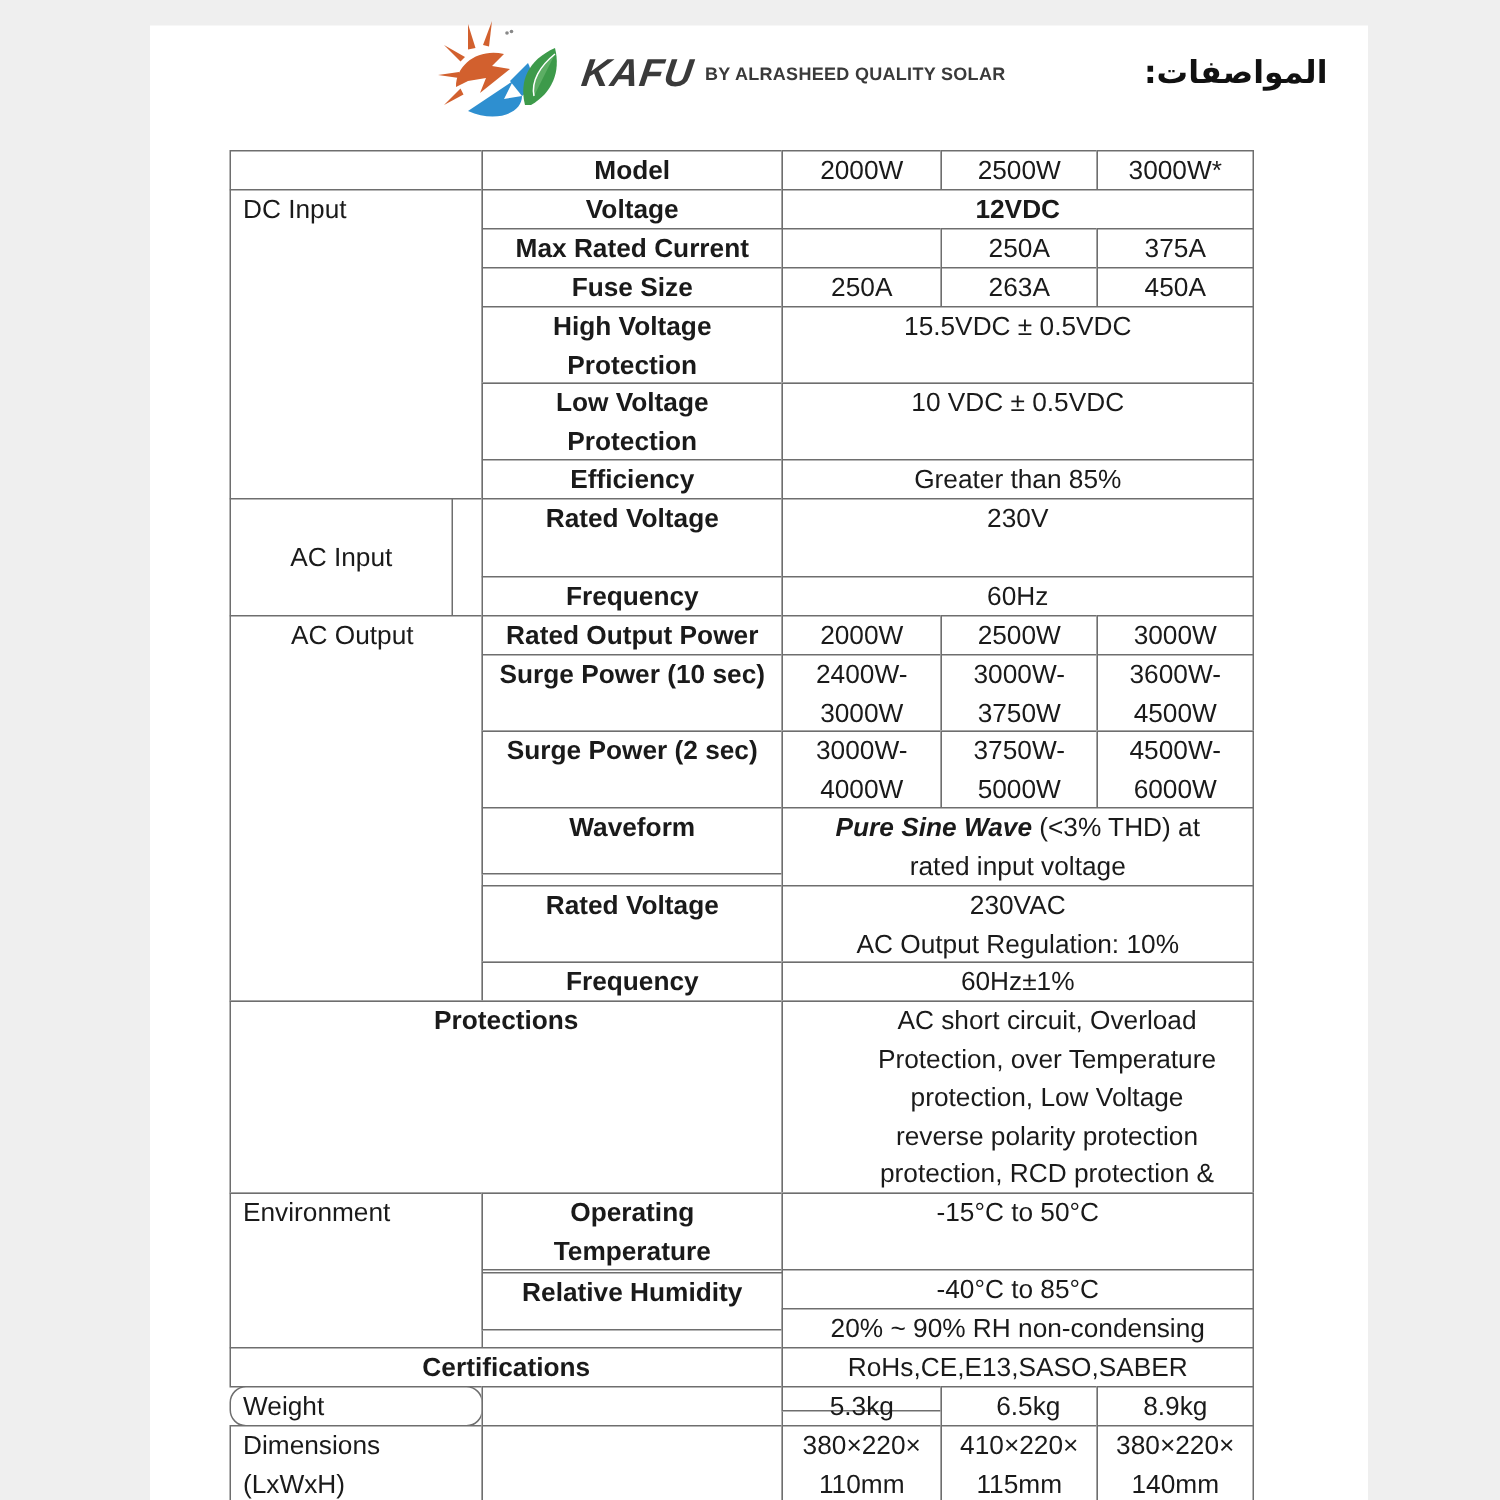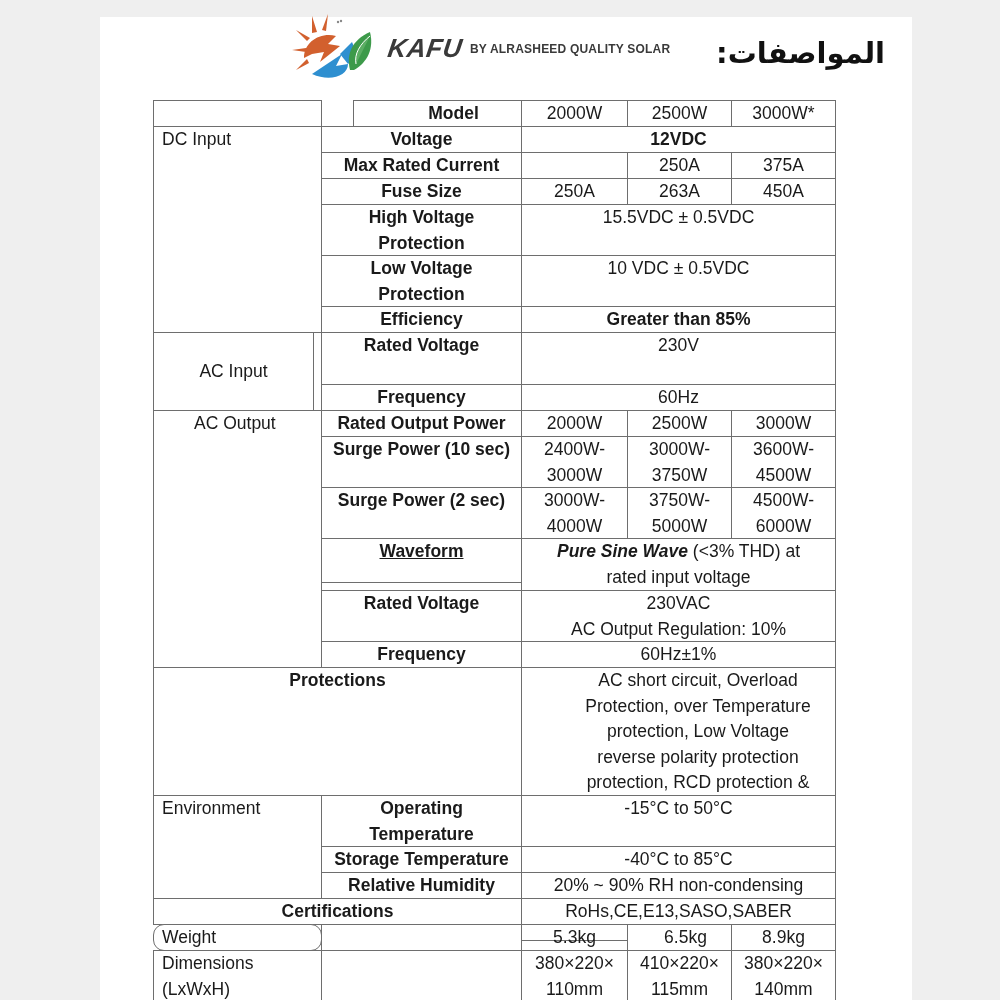--- a/index.html
+++ b/index.html
@@ -21,21 +21,21 @@
     letter-spacing:0.5px; transform:skewX(-8deg);
   }
   .brand-sub {
     position:absolute; left:470px; top:42px;
     font-family:"Liberation Sans", sans-serif;
     font-weight:bold; font-size:12px; color:#3a3a3a; letter-spacing:0.2px;text-align:right;
   }
   .arabic-title {
     position:absolute; left:740px; top:36px; width:145px; text-align:right;
     font-family:"DejaVu Sans", sans-serif;
-    font-weight:bold; font-size:29px; color:#111; direction:rtl;
+    font-weight:bold; font-size:21px; color:#111; direction:rtl;
   }
   .tbl { position:absolute; left:0; top:0; }
   .cell {
     position:absolute; box-sizing:border-box;
     border:1px solid #6e6e6e;
     font-size:17.5px; line-height:25.5px;
     padding:0 4px;
     background:#ffffff;
   }
   .c { text-align:center; }
@@ -65,21 +65,21 @@
   <circle cx="48" cy="8" r="1.2" fill="#888"></circle>
   <circle cx="51" cy="7" r="1.2" fill="#888"></circle>
 </svg>
 <div class="brand">KAFU</div>
 <div class="brand-sub">BY ALRASHEED QUALITY SOLAR</div>
 <div class="arabic-title">المواصفات:</div>
 
 <div class="tbl">
 
   <div class="cell" style="left:153px;top:100px;width:169px;height:27px;"></div>
-  <div class="cell c b" style="left:321px;top:100px;width:201px;height:43px;margin-left:32px;">Model</div>
+  <div class="cell c b" style="left:321px;top:100px;width:201px;height:43px;">Model</div>
   <div class="cell c" style="left:521px;top:100px;width:107px;height:27px;">2000W</div>
   <div class="cell c" style="left:627px;top:100px;width:105px;height:27px;">2500W</div>
   <div class="cell c" style="left:731px;top:100px;width:105px;height:27px;">3000W*</div>
 
   <div class="cell l" style="left:153px;top:126px;width:169px;height:207px;">DC Input</div>
 
   <div class="cell c b" style="left:321px;top:126px;width:201px;height:27px;">Voltage</div>
   <div class="cell c b" style="left:521px;top:126px;width:315px;height:27px;">12VDC</div>
 
   <div class="cell c b" style="left:321px;top:152px;width:201px;height:27px;">Max Rated Current</div>
@@ -98,23 +98,23 @@
   </div>
   <div class="cell c" style="left:521px;top:204px;width:315px;height:52px;">15.5VDC ± 0.5VDC</div>
 
   <div class="cell c b" style="left:321px;top:255px;width:201px;height:52px;">
     <div>Low Voltage</div>
     <div>Protection</div>
   </div>
   <div class="cell c" style="left:521px;top:255px;width:315px;height:52px;">10 VDC ± 0.5VDC</div>
 
   <div class="cell c b" style="left:321px;top:306px;width:201px;height:27px;">Efficiency</div>
-  <div class="cell c" style="left:521px;top:306px;width:315px;height:27px;font-weight:bold;">Greater than 85%</div>
-
-  <div class="cell c vmid" style="left:153px;top:332px;width:161px;height:79px;justify-content:center;">
+  <div class="cell c" style="left:521px;top:306px;width:315px;height:27px;">Greater than 85%</div>
+
+  <div class="cell c vmid" style="left:153px;top:332px;width:149px;height:79px;justify-content:center;">
     <span>AC Input</span>
   </div>
   <div class="cell c b" style="left:321px;top:332px;width:201px;height:53px;">Rated Voltage</div>
   <div class="cell c" style="left:521px;top:332px;width:315px;height:53px;">230V</div>
   <div class="cell c b" style="left:321px;top:384px;width:201px;height:27px;">Frequency</div>
   <div class="cell c" style="left:521px;top:384px;width:315px;height:27px;">60Hz</div>
 
   <div class="cell l" style="left:153px;top:410px;width:169px;height:258px;padding-left:40px;">AC Output</div>
 
   <div class="cell c b" style="left:321px;top:410px;width:201px;height:27px;">Rated Output Power</div>
@@ -143,21 +143,21 @@
   </div>
   <div class="cell c" style="left:627px;top:487px;width:105px;height:52px;">
     <div>3750W-</div>
     <div>5000W</div>
   </div>
   <div class="cell c" style="left:731px;top:487px;width:105px;height:52px;">
     <div>4500W-</div>
     <div>6000W</div>
   </div>
 
-  <div class="cell c b" style="left:321px;top:538px;width:201px;height:45px;text-decoration:underline;">Waveform</div>
+  <div class="cell c b" style="left:321px;top:538px;width:201px;height:45px;">Waveform</div>
   <div class="cell c" style="left:521px;top:538px;width:315px;height:53px;">
     <div><span class="it">Pure Sine Wave</span><span> (&lt;3% THD) at</span></div>
     <div>rated input voltage</div>
   </div>
 
   <div class="cell c b" style="left:321px;top:590px;width:201px;height:52px;">Rated Voltage</div>
   <div class="cell c" style="left:521px;top:590px;width:315px;height:52px;">
     <div>230VAC</div>
     <div>AC Output Regulation: 10%</div>
   </div>
@@ -178,21 +178,21 @@
 
   <div class="cell c b" style="left:321px;top:795px;width:201px;height:52px;">
     <div>Operating</div>
     <div>Temperature</div>
   </div>
   <div class="cell c" style="left:521px;top:795px;width:315px;height:52px;">-15°C to 50°C</div>
 
   <div class="cell c b" style="left:321px;top:846px;width:201px;height:27px;">Storage Temperature</div>
   <div class="cell c" style="left:521px;top:846px;width:315px;height:27px;">-40°C to 85°C</div>
 
-  <div class="cell c b" style="left:321px;top:872px;width:201px;height:39px;">Relative Humidity</div>
+  <div class="cell c b" style="left:321px;top:848px;width:201px;height:39px;">Relative Humidity</div>
   <div class="cell c" style="left:521px;top:872px;width:315px;height:27px;">20% ~ 90% RH non-condensing</div>
 
   <div class="cell c b" style="left:153px;top:898px;width:369px;height:27px;">Certifications</div>
   <div class="cell c" style="left:521px;top:898px;width:315px;height:27px;">RoHs,CE,E13,SASO,SABER</div>
 
   <div class="cell l" style="left:153px;top:924px;width:169px;height:27px;border-radius:11px;">Weight</div>
   <div class="cell" style="left:321px;top:924px;width:201px;height:27px;"></div>
   <div class="cell c" style="left:521px;top:924px;width:107px;height:17px;">5.3kg</div>
   <div class="cell c" style="left:627px;top:924px;width:105px;height:27px;padding-left:16px;">6.5kg</div>
   <div class="cell c" style="left:731px;top:924px;width:105px;height:27px;">8.9kg</div>

